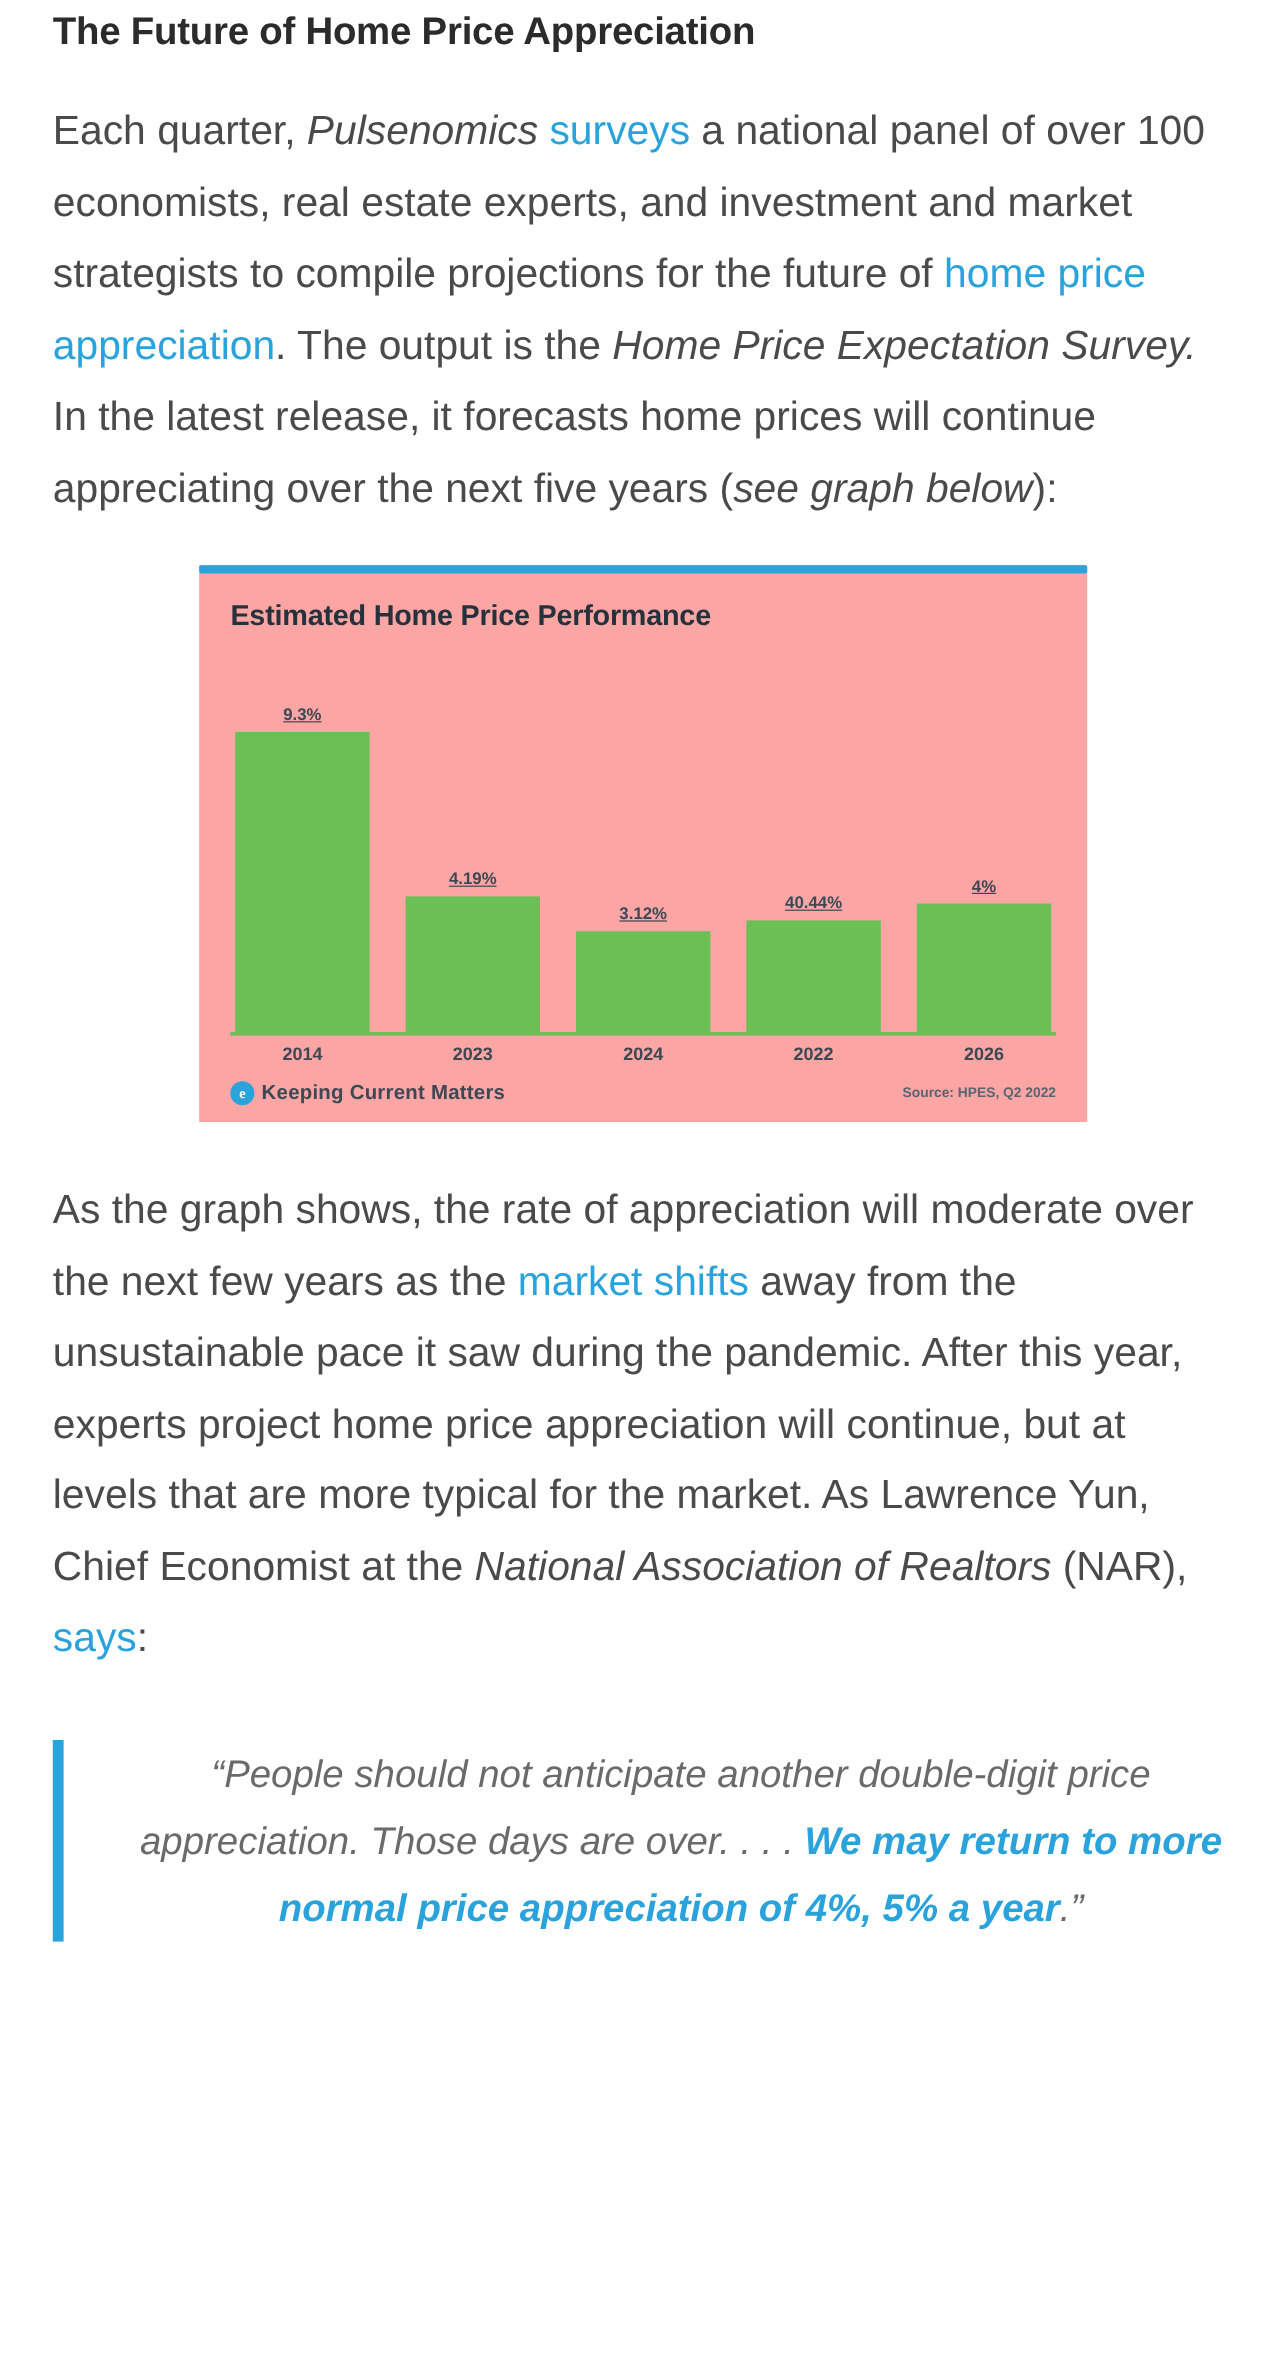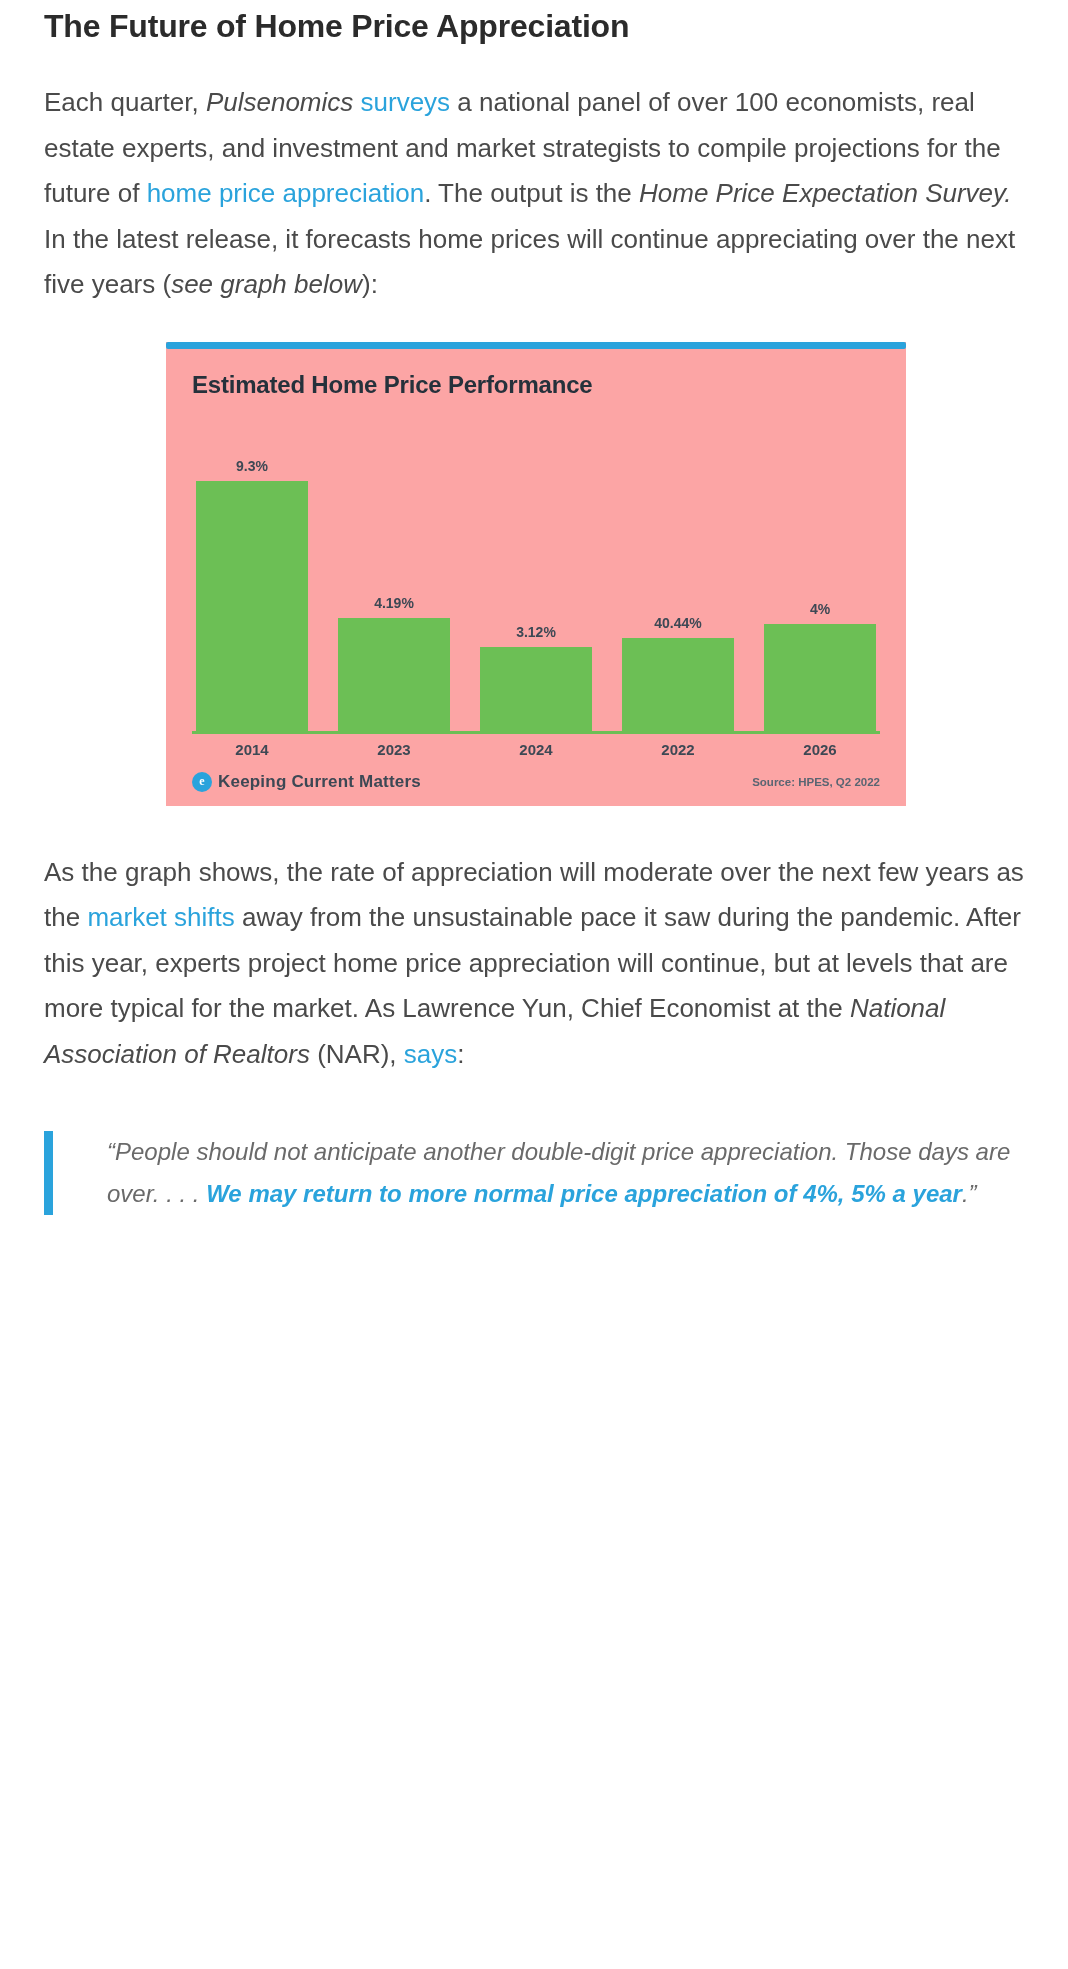--- a/index.html
+++ b/index.html
@@ -21,21 +21,21 @@
   }
   h2.article-heading {
     font-size: 32px;
     line-height: 1.25;
     font-weight: bold;
     color: #2b2b2b;
     margin: 6px 0 34px 0;
     letter-spacing: -0.2px;
   }
   p.body-copy {
-    font-size: 26px;
+    font-size: 34px;
     line-height: 1.75;
     color: #4a4a4a;
     margin: 0 0 22px 0;
     font-weight: 400;
   }
   p.body-copy em, .ital {
     font-style: italic;
   }
   a.inline-link {
     color: #2aa3dc;
@@ -102,20 +102,21 @@
     align-items: center;
     justify-content: flex-end;
     height: 100%;
   }
   .bar-label {
     font-size: 14px;
     font-weight: bold;
     color: #3d4854;
     margin-bottom: 7px;
     white-space: nowrap;
+    text-decoration: underline;
   }
   .bar {
     width: 100%;
     background: #6cbf55;
   }
   .x-axis {
     display: flex;
     justify-content: space-between;
     padding: 0 4px;
     box-sizing: border-box;
@@ -165,25 +166,26 @@
     font-weight: bold;
   }
 
   
   .pullquote {
     border-left: 9px solid #2aa3dc;
     padding: 0 0 0 54px;
     margin: 54px 0 0 0;
   }
   .pullquote p {
-    font-size: 24px;
+    font-size: 32px;
     line-height: 1.75;
     font-style: italic;
     color: #6a6a6a;
     margin: 0;
+    text-align: center;
   }
   .pullquote .emph {
     color: #2aa3dc;
     font-weight: bold;
     font-style: italic;
   }
 </style>
 </head>
 <body>
 

